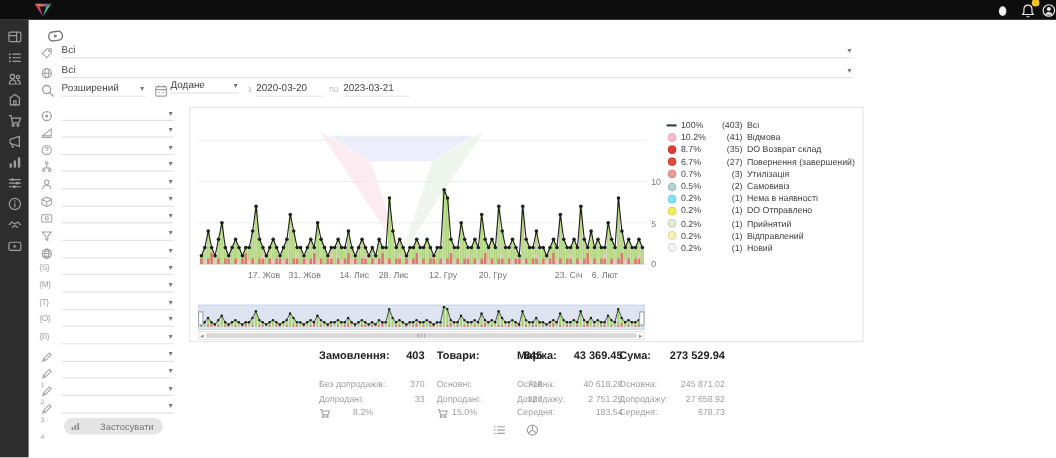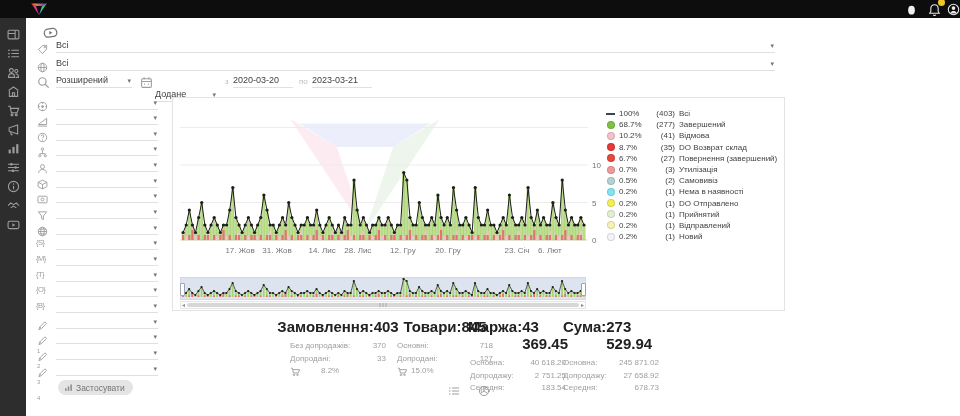--- a/index.html
+++ b/index.html
@@ -25,21 +25,21 @@
   .drop { border-bottom:1px solid #e0e0e0; font-size:9px; color:#424242;
     position:absolute; height:13px; }
   .caret { position:absolute; right:1px; top:2px; font-size:7px; color:#757575; }
   .flabel { position:absolute; left:0; top:0; }
   .fr-icon { position:absolute; width:13px; height:13px; }
   .brace { font-size:7.5px; color:#9e9e9e; letter-spacing:-0.5px; }
   .pnum { font-size:6px; color:#9e9e9e; vertical-align:sub; }
   .gray-sm { font-size:8px; color:#bdbdbd; }
   #apply-btn { left:58px; top:380px; height:15px; padding:2px 8px 2px 6px;
     background:#e4e4e4; border:none; border-radius:9px; font-size:8.5px; color:#757575;
-    display:flex; align-items:center; gap:3px; cursor:pointer;
+    display:flex; align-items:center; gap:18px; cursor:pointer;
     font-family:"Liberation Sans", sans-serif; }
 
   
   #chart-card { left:172px; top:97px; width:613px; height:214px;
     border:1px solid #e4e4e4; background:#fff; }
   #watermark { left:255px; top:100px; width:220px; height:150px; opacity:0.09; }
   .ytick { position:absolute; font-size:8px; color:#757575; width:14px; text-align:left; }
   .xtick { position:absolute; top:246px; font-size:8px; color:#757575;
     transform:translateX(-50%); white-space:nowrap; }
 
@@ -59,22 +59,22 @@
   .nav-handle { position:absolute; top:5px; width:5px; height:13px; background:#fff;
     border:1px solid #9aa4b5; border-radius:1px; z-index:3; }
   #nav-scroll { left:180px; top:301px; width:406px; height:8px; background:#fbfbfb;
     border:1px solid #e6e6e6; }
   #nav-thumb { position:absolute; left:6px; top:1px; width:392px; height:4px;
     background:#d7d7d7; border-radius:2px; }
   .nav-arrow { position:absolute; top:-1px; font-size:6px; color:#8a8a8a; }
 
   
   .stat-col { position:absolute; top:318px; width:96px; }
-  .stat-head { display:flex; justify-content:center; font-size:15px;
-    font-weight:bold; color:#212121; margin-bottom:5px; }
+  .stat-head { display:flex; justify-content:space-between; font-size:10px;
+    font-weight:bold; color:#212121; margin-bottom:15px; }
   .stat-row { display:flex; justify-content:space-between; font-size:8px;
     color:#9e9e9e; line-height:12.5px; }
   .stat-row .ic { width:10px; height:10px; color:#9e9e9e; margin-right:2px; }
   .stat-left { display:flex; align-items:center; }
 
   .ft-ic { top:385px; width:12px; height:12px; color:#9e9e9e; }
   svg { display:block; }
 </style>
 </head>
 <body>
@@ -216,21 +216,21 @@
       <span class="caret">▾</span>
   </div>
   <span class="abs fr-icon" style="left:140px;top:76px">
     <svg viewBox="0 0 12 12" fill="none" stroke="#9e9e9e" stroke-width="1">
       <rect x="1.5" y="2.5" width="9" height="8" rx="1"></rect>
       <path d="M1.5,5 H10.5 M3.8,1.2 V3.2 M8.2,1.2 V3.2"></path>
       <circle cx="4.2" cy="7.5" r="0.6" fill="#9e9e9e" stroke="none"></circle>
       <circle cx="7.8" cy="7.5" r="0.6" fill="#9e9e9e" stroke="none"></circle>
     </svg>
   </span>
-  <div class="abs drop" style="left:155px;top:89px;width:62px">
+  <div class="abs drop" style="left:155px;top:72px;width:62px">
     <span class="flabel">Додане</span>
       <span class="caret">▾</span>
   </div>
   <span class="abs gray-sm" style="left:225px;top:77px">з</span>
   <div class="abs drop" style="left:233px;top:75px;width:60px">
     <span class="flabel">2020-03-20</span>
   </div>
   <span class="abs gray-sm" style="left:299px;top:77px">по</span>
   <div class="abs drop" style="left:312px;top:75px;width:60px">
     <span class="flabel">2023-03-21</span>
@@ -773,28 +773,20 @@
       <div class="lg-row">
         <span class="lg-mark">
           <span class="lg-line"></span>
         </span>
         <span class="lg-pct">100%</span>
         <span class="lg-cnt">(403)</span>
         <span class="lg-label">Всі</span>
       </div>
       <div class="lg-row">
         <span class="lg-mark">
-          <span class="lg-dot" style="background:#7ec242"></span>
-        </span>
-        <span class="lg-pct">68.7%</span>
-        <span class="lg-cnt">(277)</span>
-        <span class="lg-label">Завершений</span>
-      </div>
-      <div class="lg-row">
-        <span class="lg-mark">
           <span class="lg-dot" style="background:#f5c0ca"></span>
         </span>
         <span class="lg-pct">10.2%</span>
         <span class="lg-cnt">(41)</span>
         <span class="lg-label">Відмова</span>
       </div>
       <div class="lg-row">
         <span class="lg-mark">
           <span class="lg-dot" style="background:#e53935"></span>
         </span>

